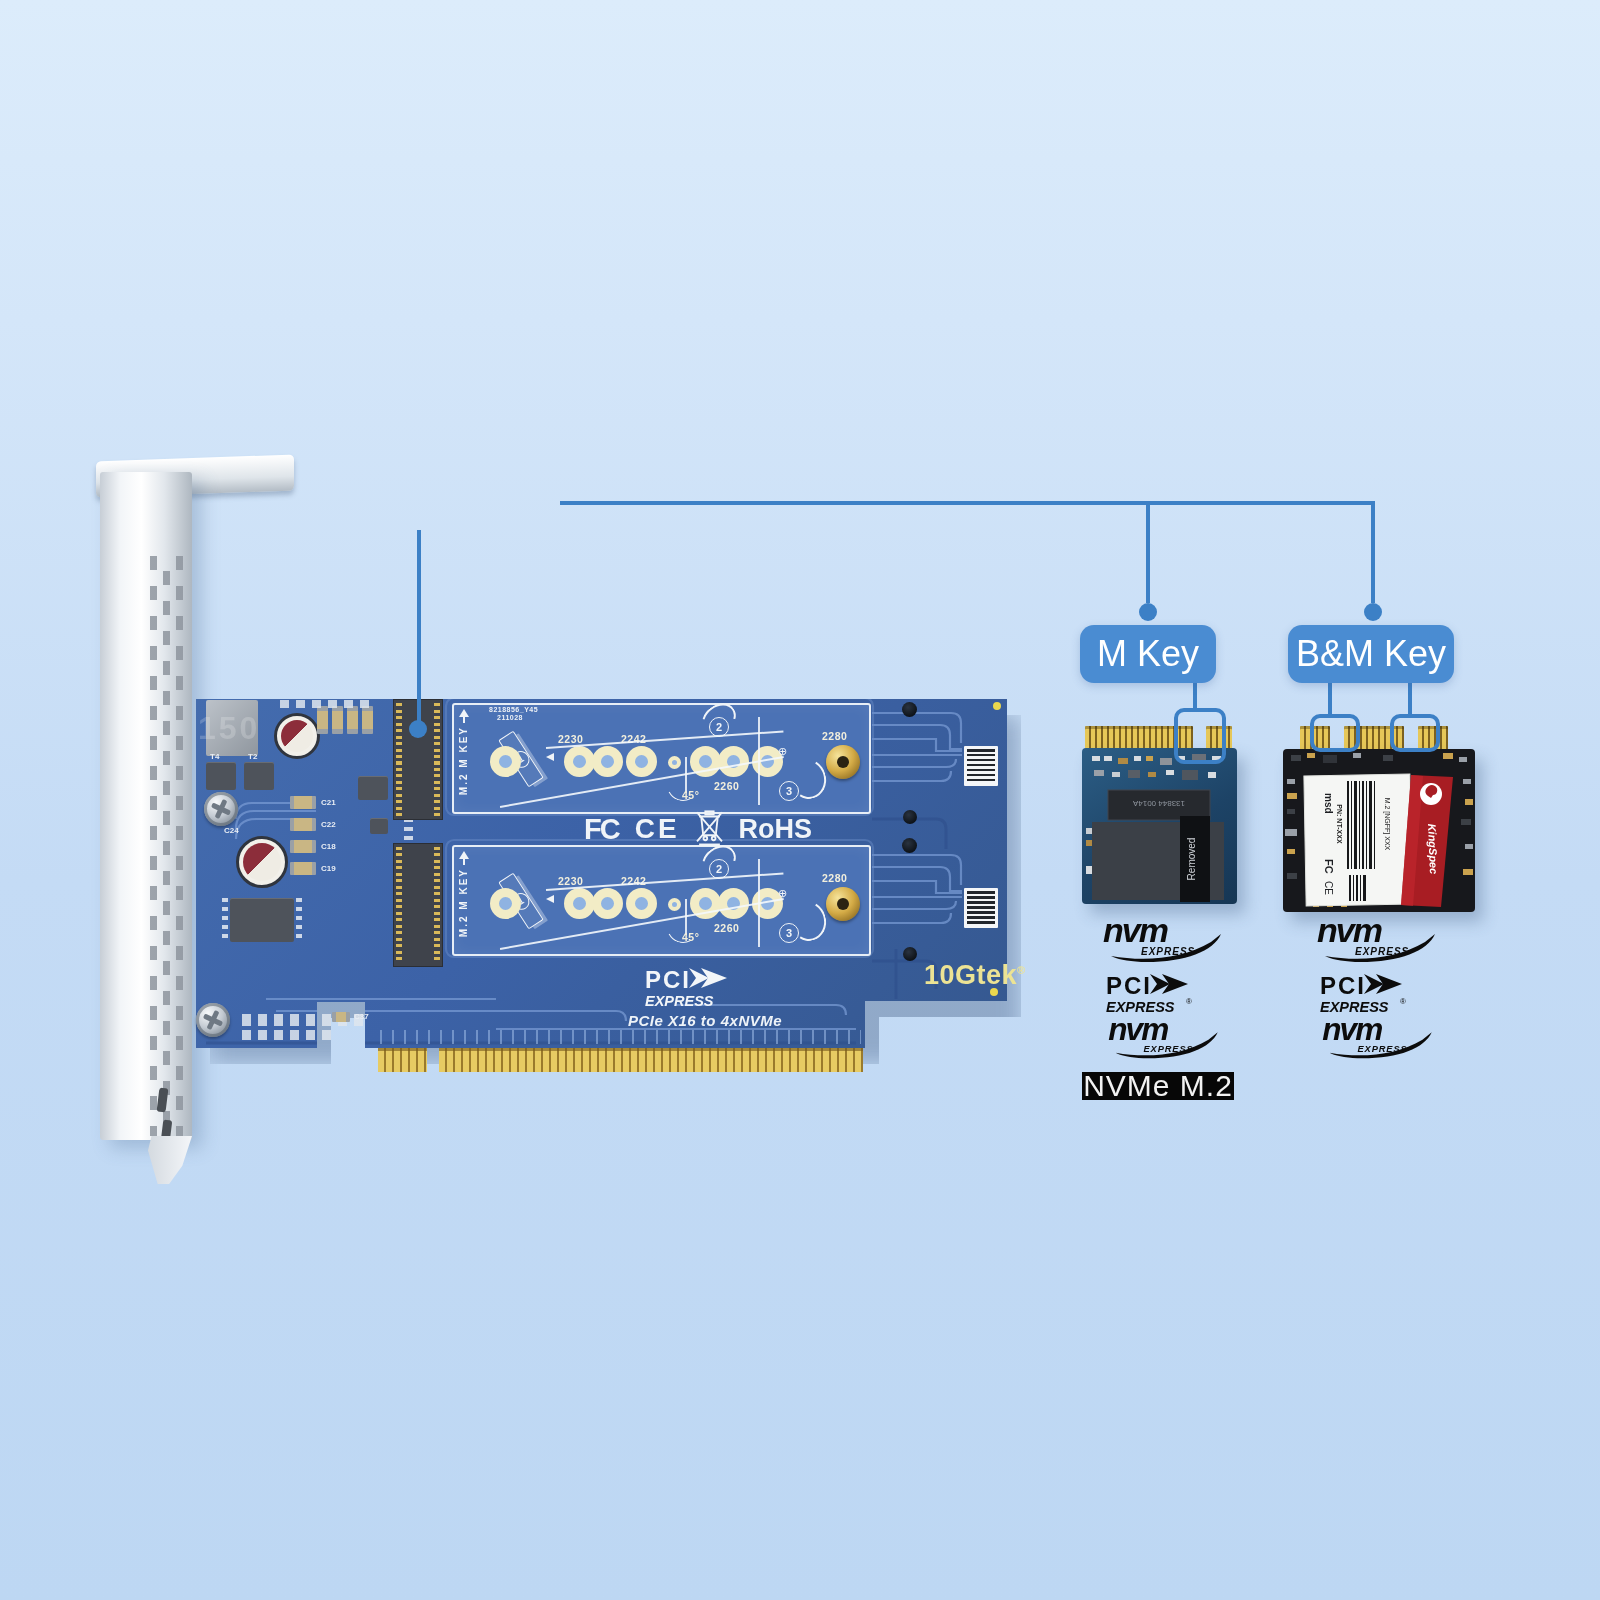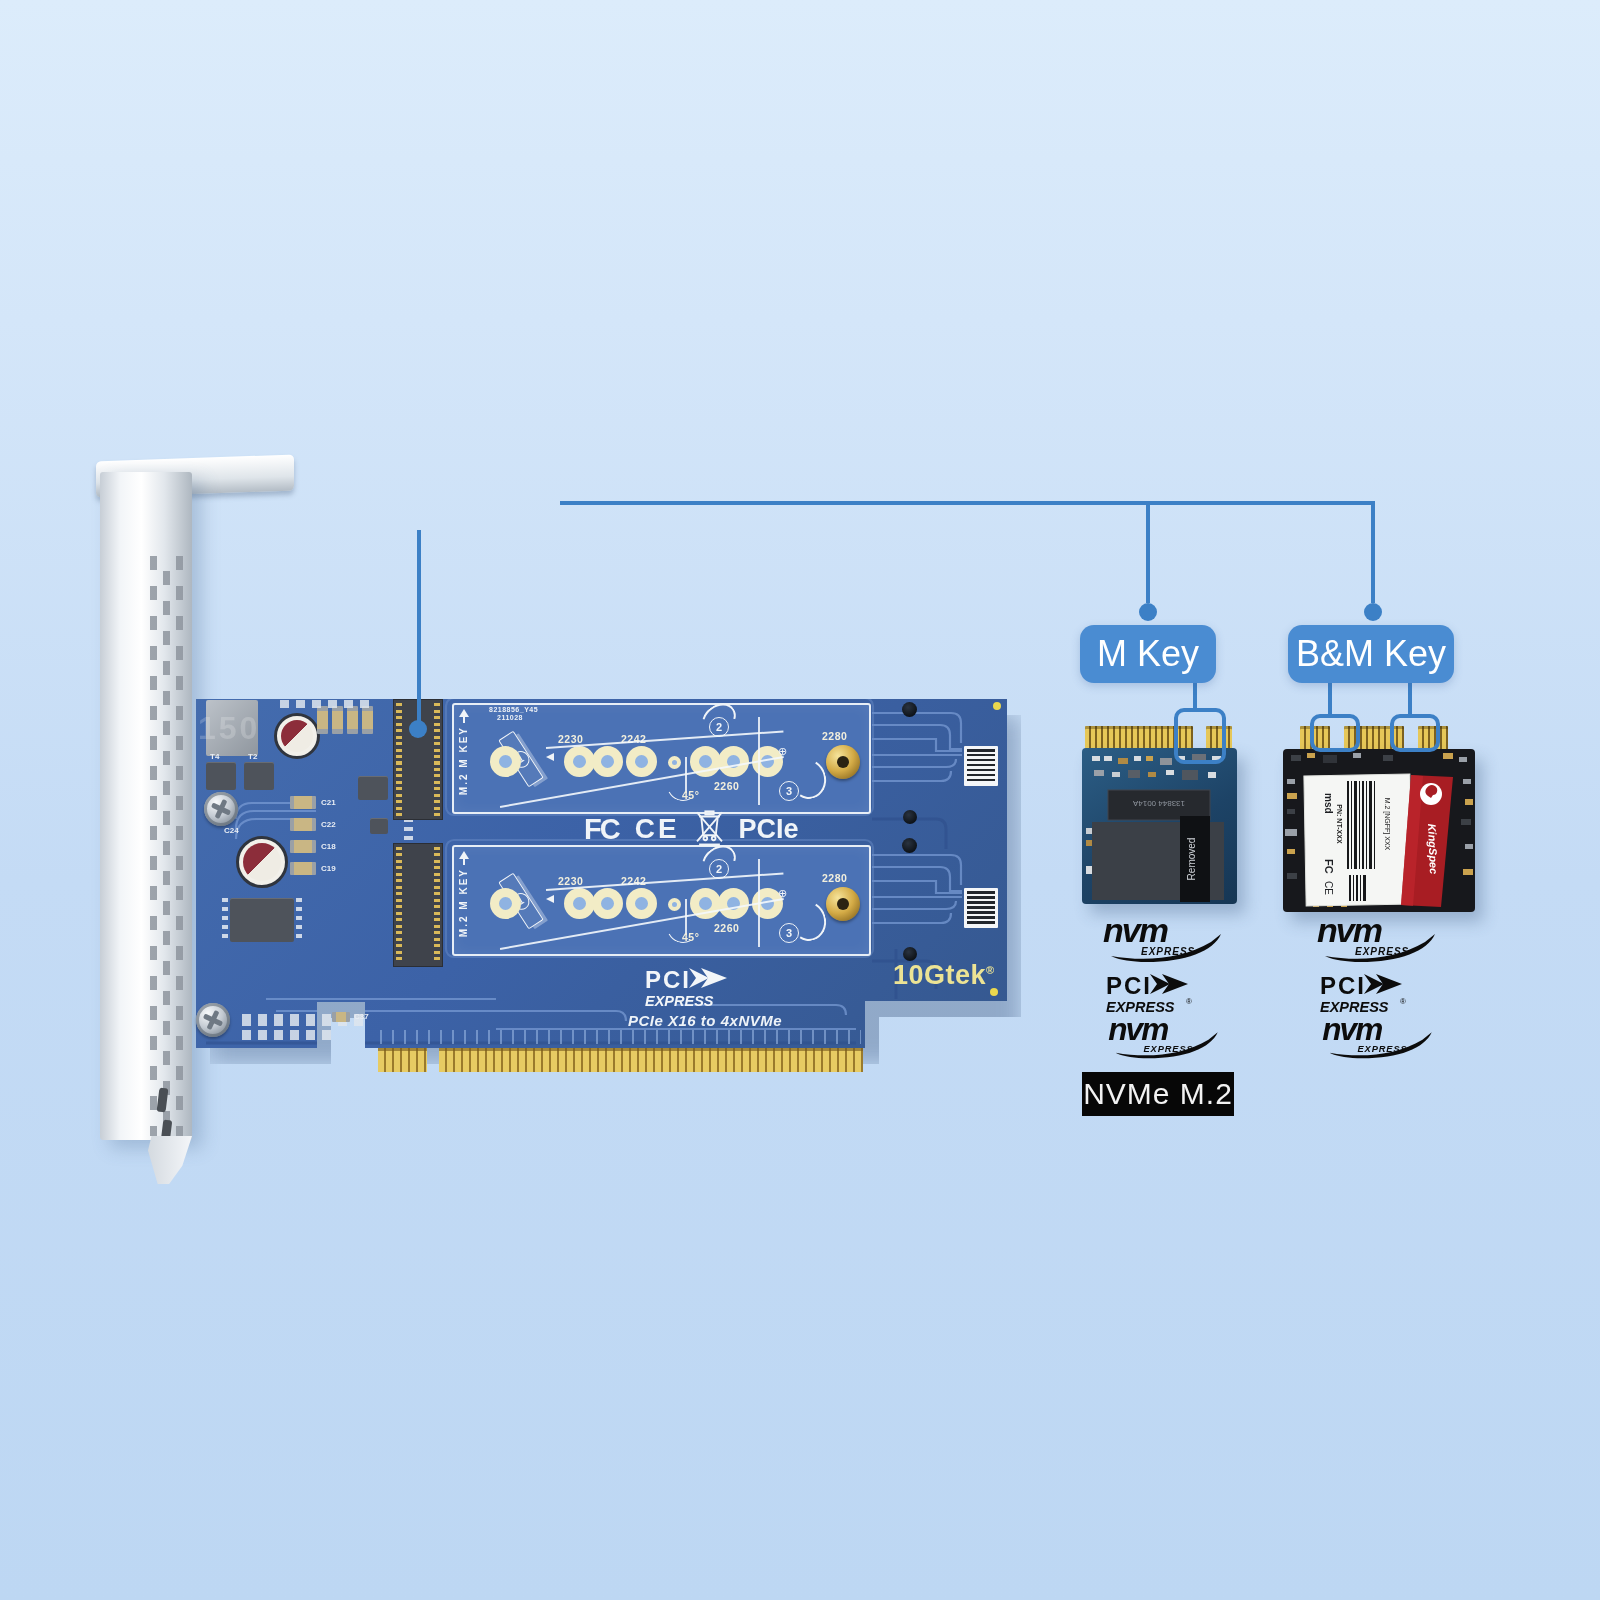--- a/index.html
+++ b/index.html
@@ -311,31 +311,31 @@
     <svg width="27" height="38" viewBox="0 0 26 36">
       <g fill="none" stroke="#f0f4f8" stroke-width="1.8">
         <rect x="9" y="1" width="8" height="3"></rect>
         <path d="M3 6 H23 M5 6 L7 24 H19 L21 6"></path>
         <circle cx="9" cy="27" r="1.8"></circle>
           <circle cx="17" cy="27" r="1.8"></circle>
         <path d="M1 2 L25 30 M25 2 L1 30"></path>
       </g>
       <rect x="3" y="32" width="20" height="2.5" fill="#f0f4f8"></rect>
     </svg>
-    <span class="rohs">PCIe</span>
+    <span class="rohs">RoHS</span>
   </div>
 
   <svg class="abs pci-svg logo-wht" style="left:645px;top:966px;z-index:7;" width="100" height="44" viewBox="0 0 100 44">
     <text x="0" y="22" class="pci-word">PCI</text>
     <path d="M44 2 L64 12 L44 22 L51 12 Z"></path>
     <path d="M56 2 L82 12 L56 22 L63 12 Z"></path>
     <text x="0" y="40" class="pci-exp">EXPRESS</text>
   </svg>
   <div class="abs pcie-txt" style="left:628px;top:1012px;">PCIe X16  to 4xNVMe</div>
-  <div class="abs brand" style="left:893px;top:960px;"><span>10Gtek</span><sup>®</sup></div>
+  <div class="abs brand" style="left:924px;top:960px;"><span>10Gtek</span><sup>®</sup></div>
 
   <div class="abs" style="left:1082px;top:726px;width:155px;height:178px;">
     <div class="abs ssdconn" style="left:3px;top:0;width:108px;height:24px;"></div>
     <div class="abs ssdconn" style="left:124px;top:0;width:26px;height:24px;"></div>
     <div class="abs ssdpcb" style="left:0;top:22px;width:155px;height:156px;background:linear-gradient(150deg,#2c5e86 0%,#1d4366 55%,#163654 100%);">
       <svg class="ssd-svg" viewBox="0 0 155 156">
         <g>
           <rect x="10" y="8" width="8" height="5" fill="#d8dce0"></rect>
             <rect x="22" y="8" width="8" height="5" fill="#d8dce0"></rect>
           <rect x="36" y="10" width="10" height="6" fill="#b08a44"></rect>
@@ -421,21 +421,21 @@
     <path d="M44 2 L64 12 L44 22 L51 12 Z"></path>
       <path d="M56 2 L82 12 L56 22 L63 12 Z"></path>
     <text x="0" y="40" class="pci-exp">EXPRESS</text>
     <text x="80" y="32" class="pci-reg">®</text>
   </svg>
   <svg class="abs nvm-svg logo-blk" style="left:1104px;top:1010px;" width="116" height="52" viewBox="0 0 124 56">
     <text x="4" y="32" class="nvm-word">nvm</text>
     <path d="M12 46 C 46 52 84 49 112 32 L 122 24 C 114 42 84 53 42 52 C 28 51 17 49 12 46 Z"></path>
     <text x="42" y="45" class="nvm-exp">EXPRESS</text>
   </svg>
-  <div class="abs badge" style="left:1082px;top:1072px;width:152px;height:44px;">NVMe M.2</div>
+  <div class="abs badge" style="left:1082px;top:1072px;width:152px;height:28px;">NVMe M.2</div>
 
   <svg class="abs nvm-svg logo-blk" style="left:1313px;top:910px;" width="124" height="56" viewBox="0 0 124 56">
     <text x="4" y="32" class="nvm-word">nvm</text>
     <path d="M12 46 C 46 52 84 49 112 32 L 122 24 C 114 42 84 53 42 52 C 28 51 17 49 12 46 Z"></path>
     <text x="42" y="45" class="nvm-exp">EXPRESS</text>
   </svg>
   <svg class="abs pci-svg logo-blk" style="left:1320px;top:972px;" width="100" height="44" viewBox="0 0 100 44">
     <text x="0" y="22" class="pci-word">PCI</text>
     <path d="M44 2 L64 12 L44 22 L51 12 Z"></path>
       <path d="M56 2 L82 12 L56 22 L63 12 Z"></path>

